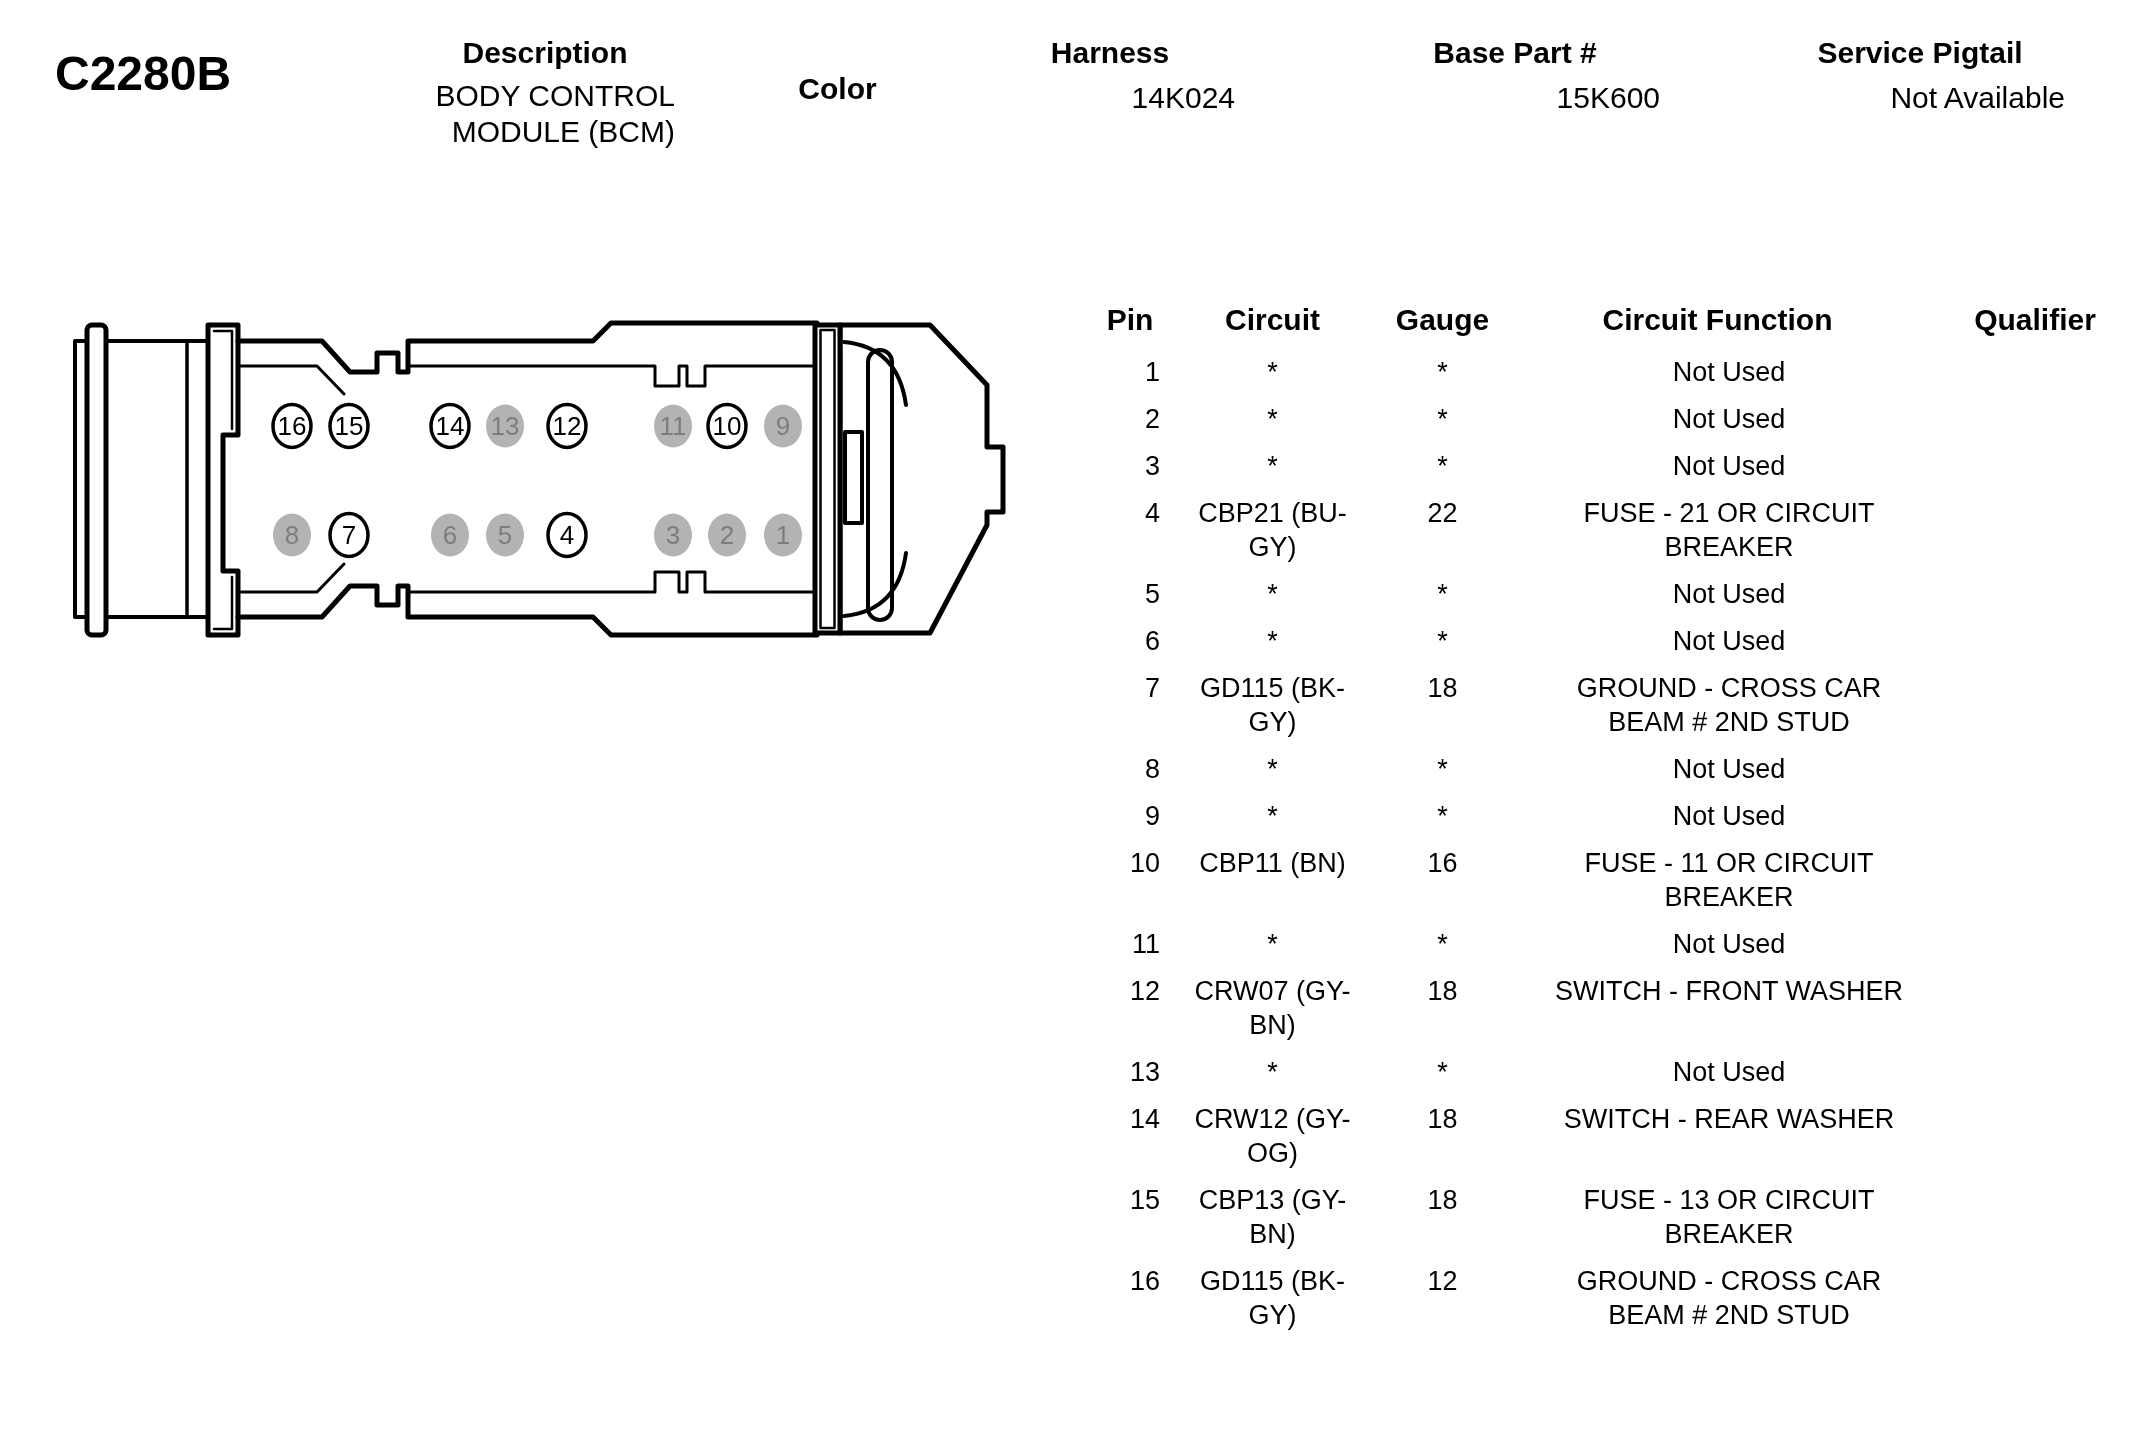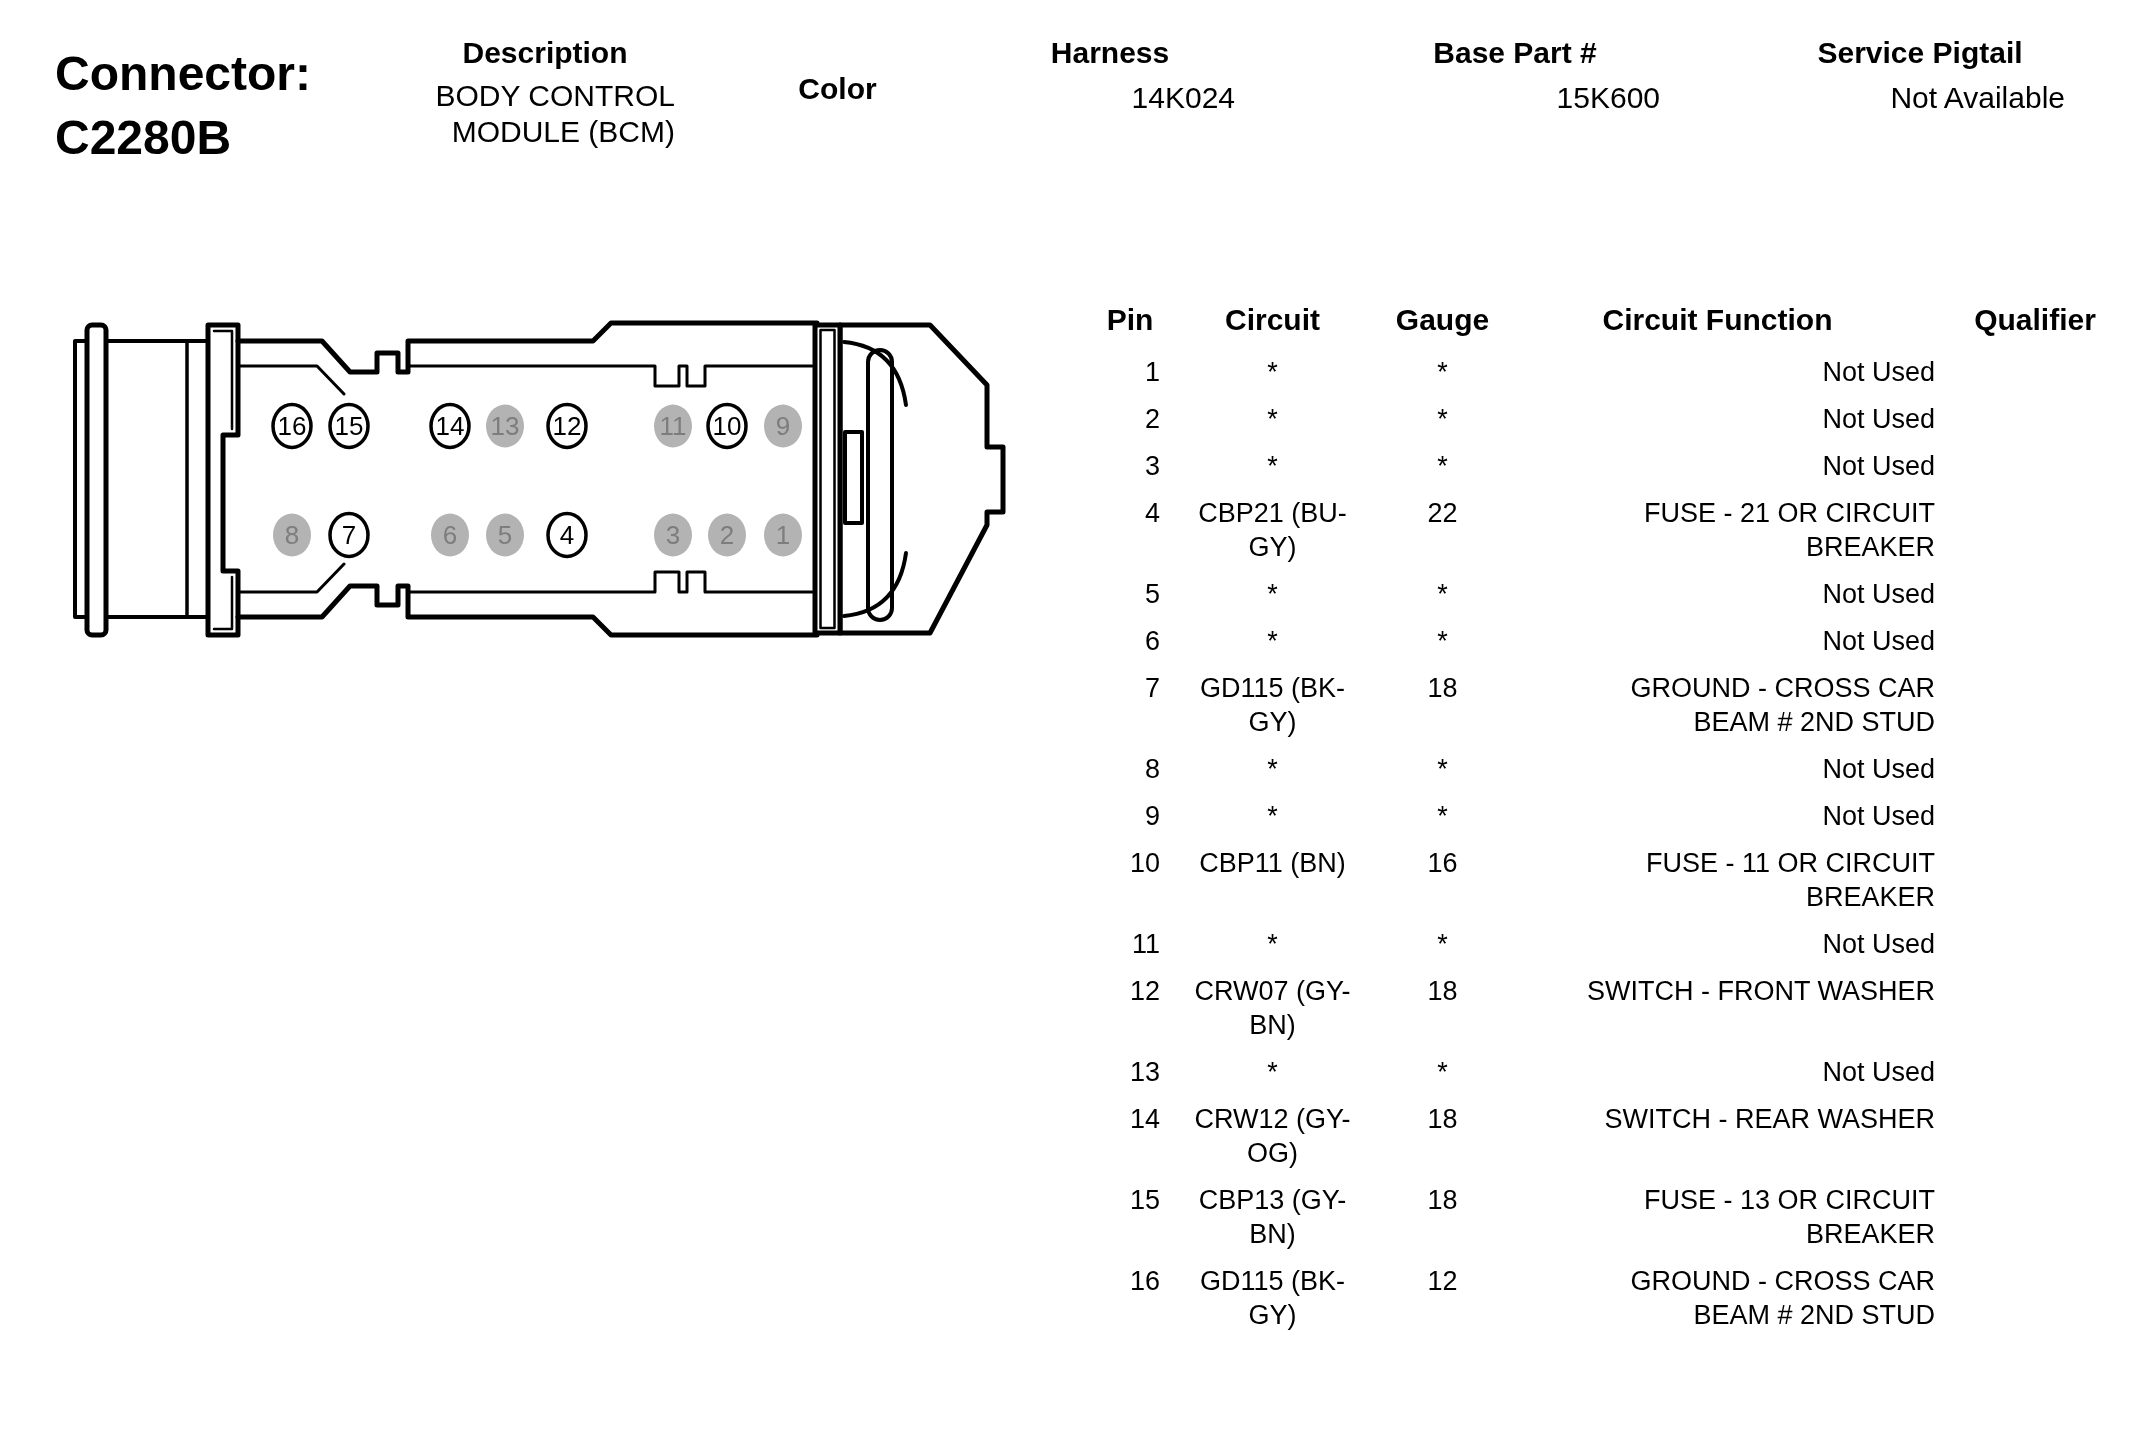--- a/index.html
+++ b/index.html
@@ -26,31 +26,30 @@
   
   .connector-svg { left: 55px; top: 225px; }
 
   
   .pinout { left: 1100px; top: 303px; width: 1035px; border-collapse: collapse; }
   .pinout th { font-size: 30px; font-weight: bold; padding-bottom: 18px; vertical-align: top; }
   .pinout td { font-size: 27px; line-height: 34px; padding-bottom: 13px; vertical-align: top; }
   .col-pin   { width: 60px;  text-align: right; margin-top: 29px; }
   .col-circ  { width: 225px; text-align: center; }
   .col-gauge { width: 115px; text-align: center; }
-  .col-func  { width: 435px; text-align: right; padding-left: 23px; }
+  .col-func  { width: 435px; text-align: center; padding-left: 23px; }
   .col-qual  { width: 200px; }
   th.col-pin { text-align: center; }
   th.col-func{ text-align: center; padding-left: 0; margin-top: 36px; }
   .pinout td.col-circ div { margin: 0 auto; }
 </style>
 </head>
 <body>
 
 <div class="abs conn-title">
-  <div>Connector:</div>
   <div>C2280B</div>
 </div>
 
 <div class="abs hdr-label desc-label">Description</div>
 <div class="abs hdr-value desc-value">BODY CONTROL MODULE (BCM)</div>
 
 <div class="abs hdr-label color-label">Color</div>
 
 <div class="abs hdr-label harness-label">Harness</div>
 <div class="abs hdr-value harness-value">14K024</div>

